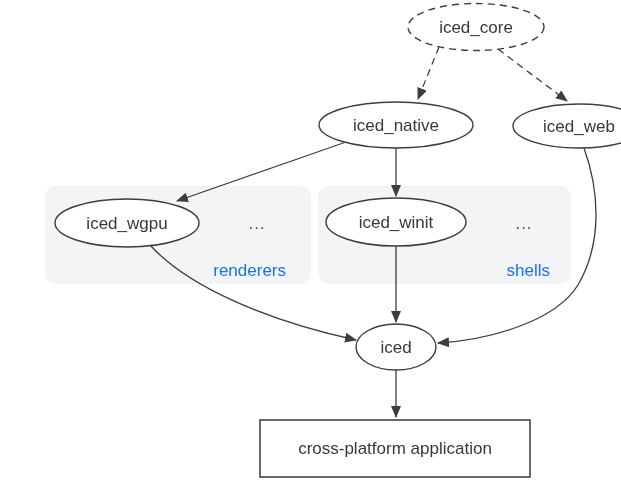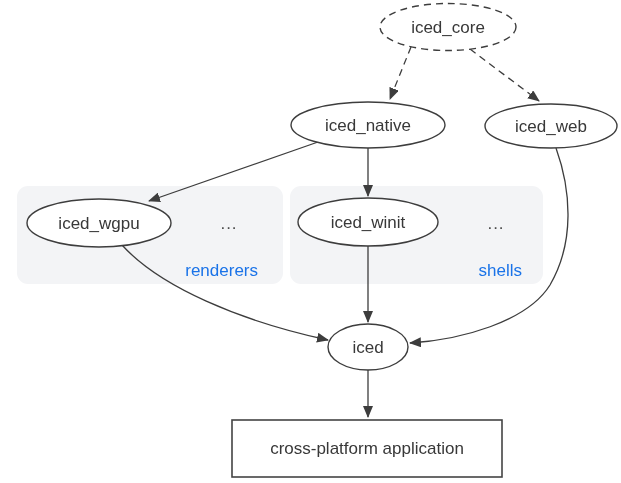--- a/index.html
+++ b/index.html
@@ -9,20 +9,21 @@
     width: 621px;
     height: 483px;
     overflow: hidden;
     font-family: "Liberation Sans", sans-serif;
   }
   .stage {
     position: relative;
     width: 510px;
     height: 483px;
     background: #ffffff;
+    margin-left: 28px;
   }
   svg { display: block; }
 
   .group-box {
     fill: #f3f4f6;
     stroke: none;
   }
   .node-ellipse {
     fill: #ffffff;
     stroke: #3d3d3d;

